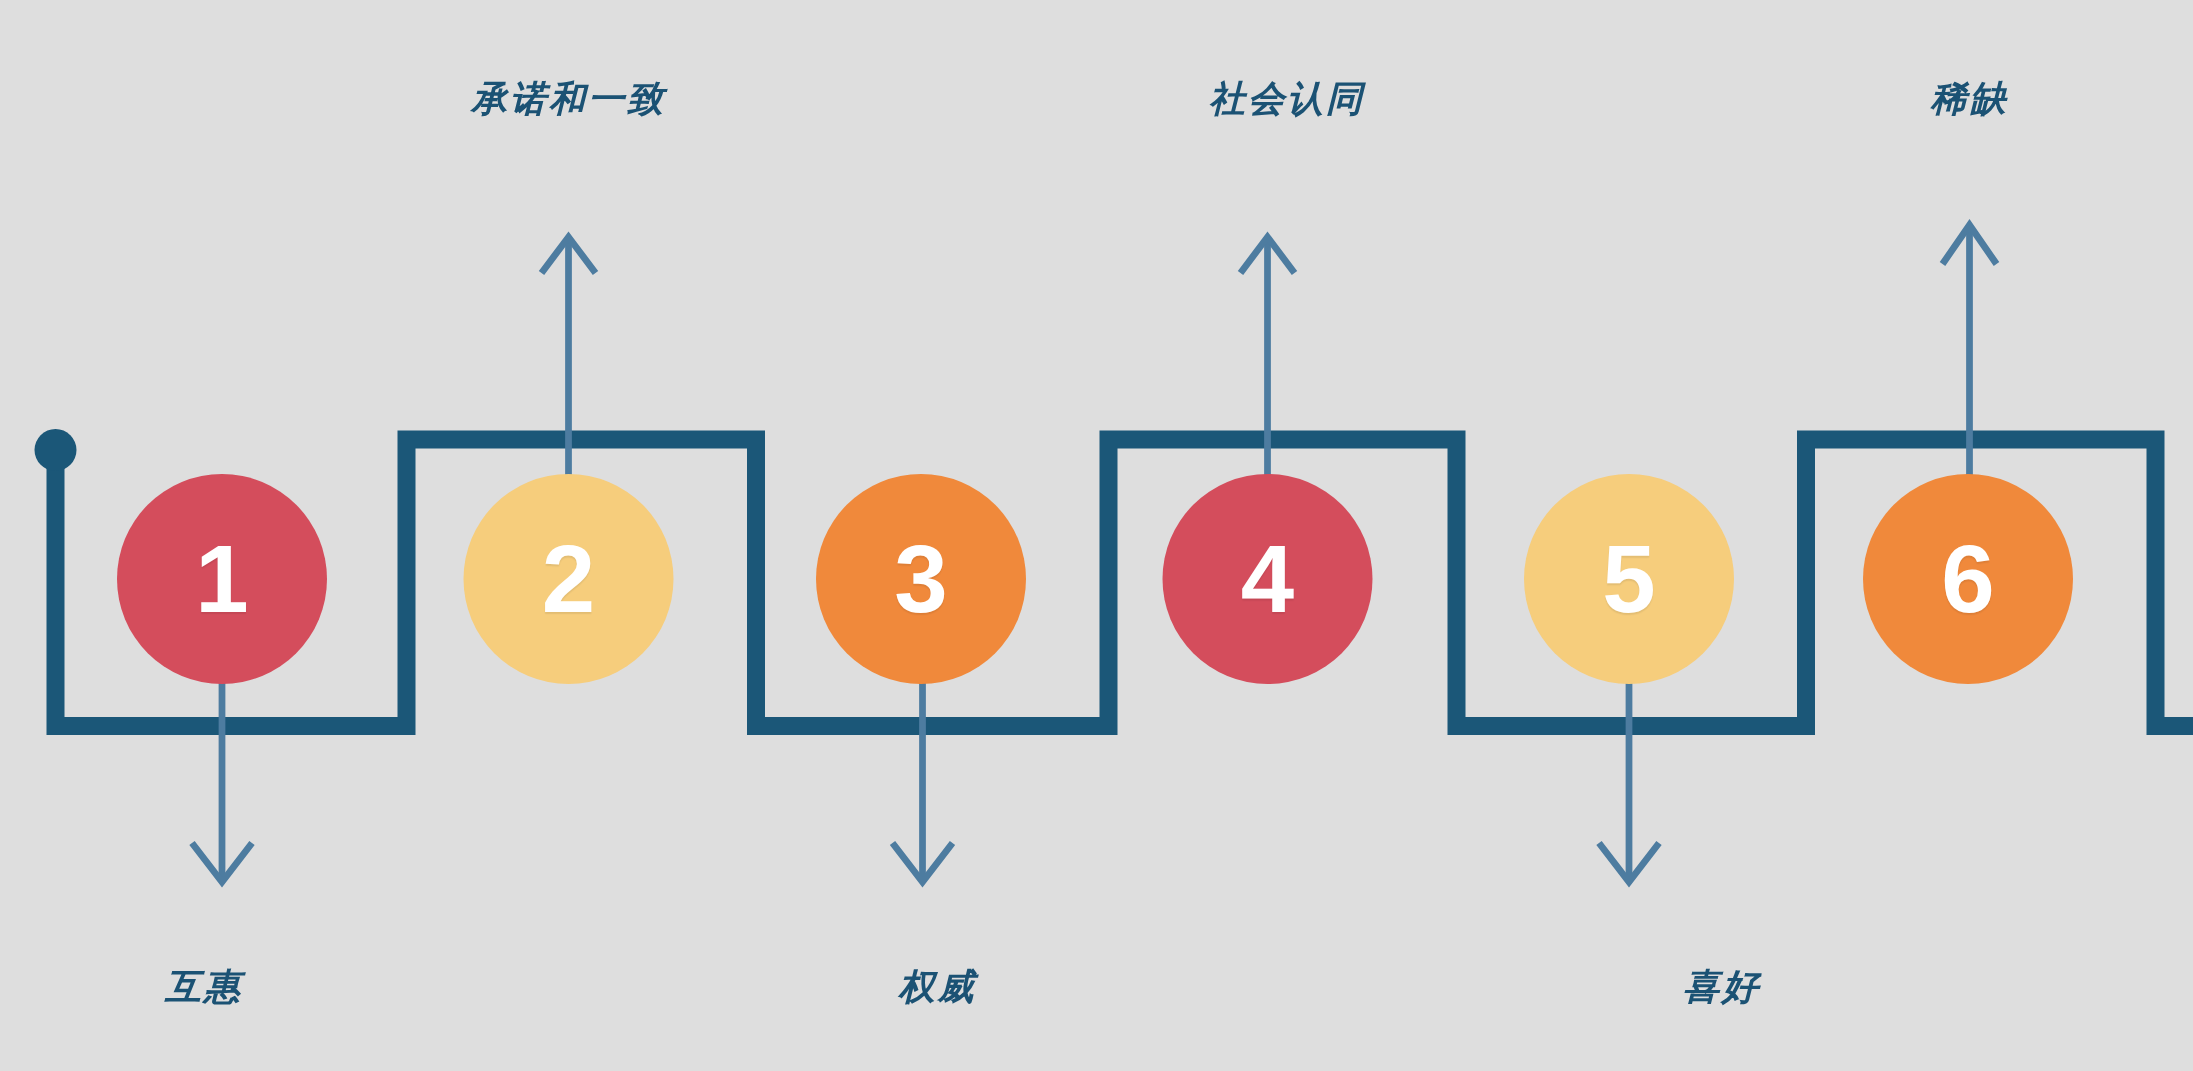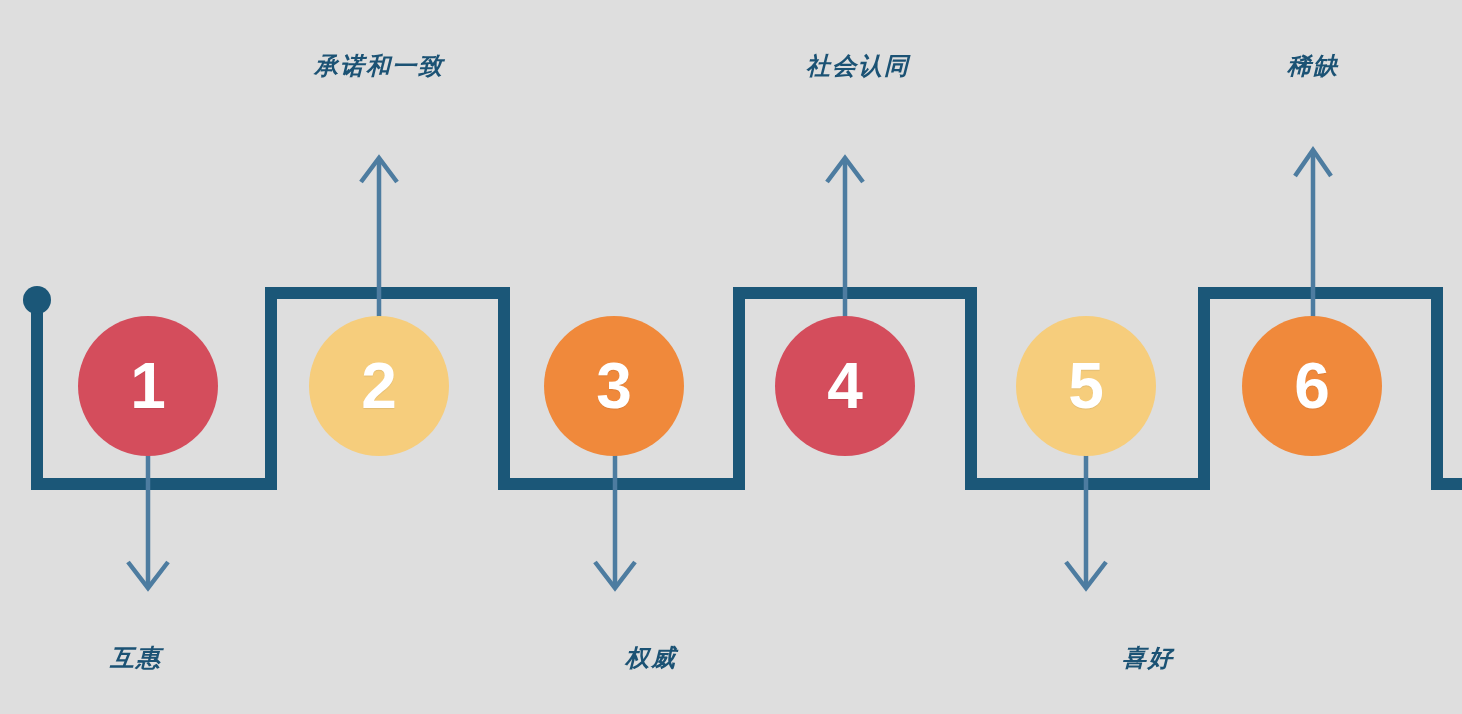--- a/index.html
+++ b/index.html
@@ -80,21 +80,21 @@
   
   .pos-1 { left: 78px; }
   .pos-2 { left: 309px; }
   .pos-3 { left: 544px; }
   .pos-4 { left: 775px; }
   .pos-5 { left: 1016px; }
   .pos-6 { left: 1242px; }
   
   .lx-1 { left: 136px; }
   .lx-2 { left: 379px; }
-  .lx-3 { left: 651px; }
+  .lx-3 { left: 625px; }
   .lx-4 { left: 845px; margin-left: 13px; }
   .lx-5 { left: 1148px; }
   .lx-6 { left: 1313px; text-align: center; }
 </style>
 </head>
 <body>
 
 <div class="canvas">
 
   <svg class="wave-svg" viewBox="0 0 1462 714">

